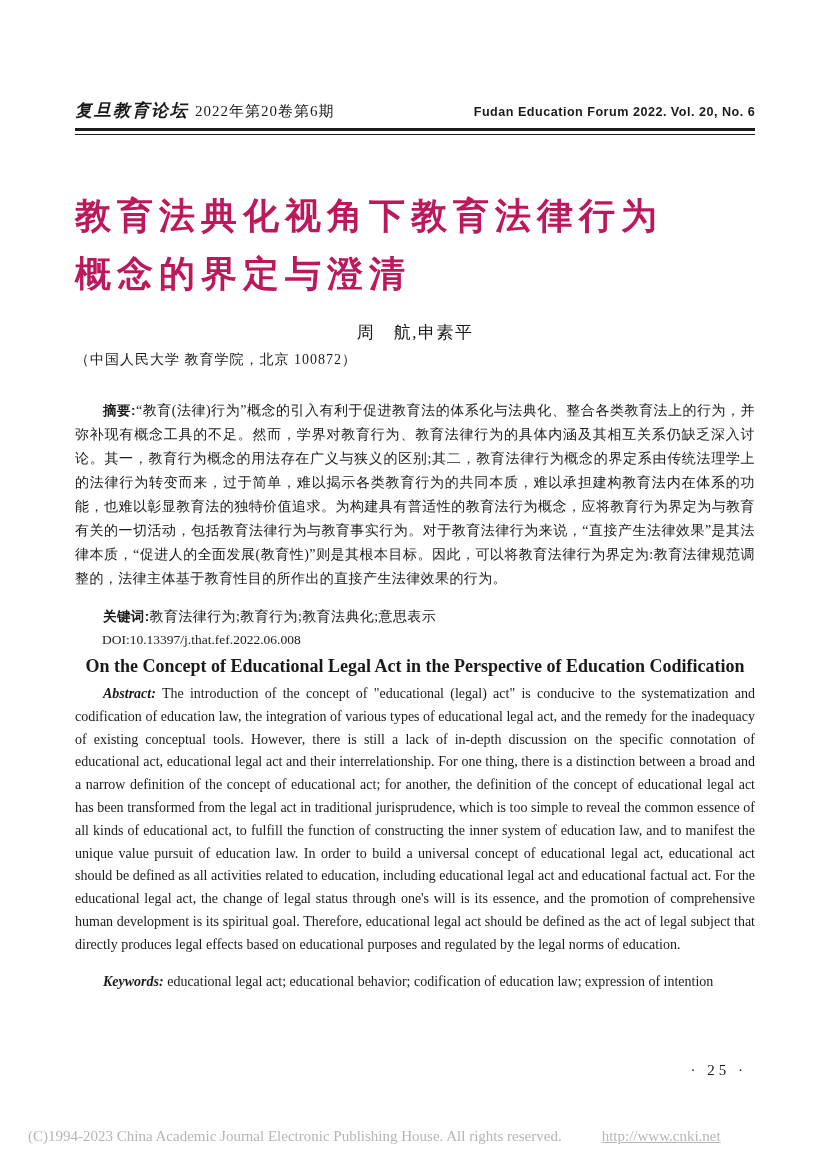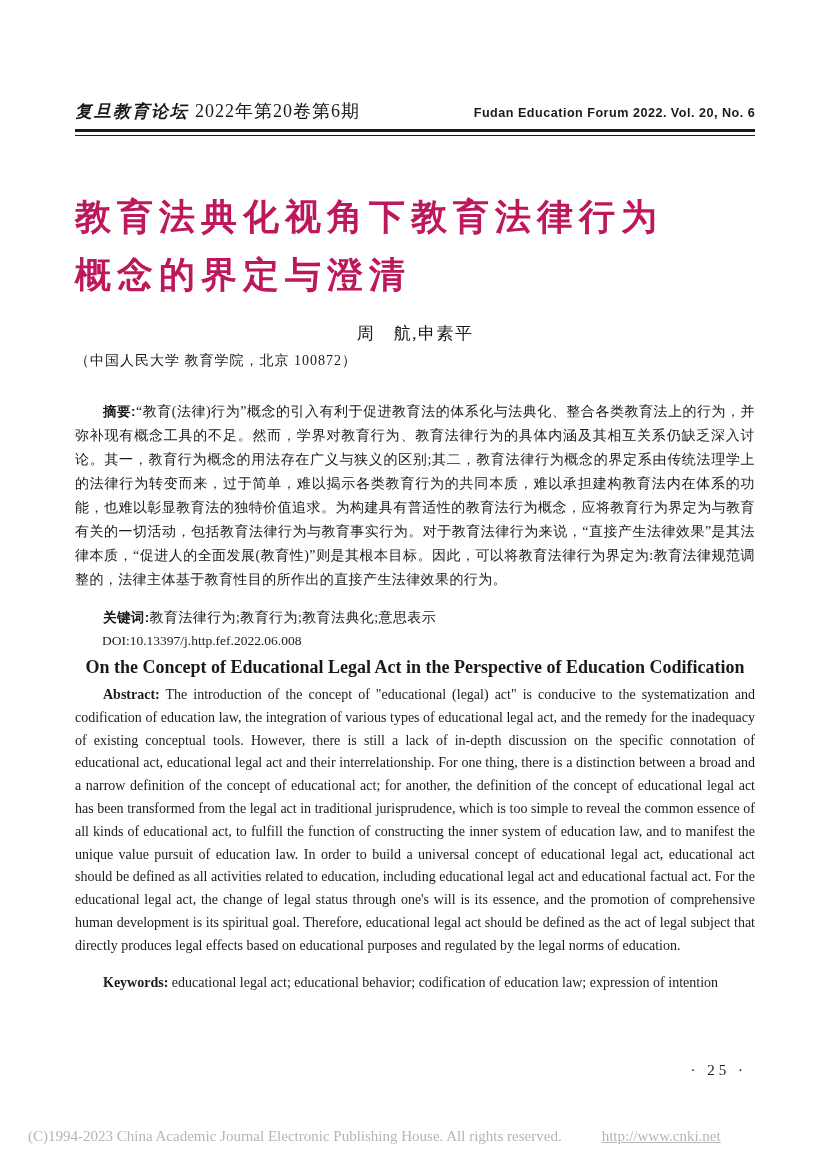--- a/index.html
+++ b/index.html
@@ -21,21 +21,21 @@
     justify-content: space-between;
     align-items: baseline;
   }
   .jname-cn {
     font-weight: bold;
     font-style: italic;
     font-size: 17px;
     letter-spacing: 2px;
     text-align: right;
   }
-  .jissue-cn { font-size: 18px; margin-left: 6px; letter-spacing: 1px; }
+  .jissue-cn { font-size: 15px; margin-left: 6px; letter-spacing: 1px; }
   .jname-en {
     font-family: "Liberation Sans", sans-serif;
     font-weight: bold;
     font-size: 13px;
     letter-spacing: 0.5px;
     transform: scaleX(0.97);
     transform-origin: right;
   }
   .rule-thick { height: 3px; background: #1c1c1c; margin-top: 6px; }
   .rule-thin  { height: 1px; background: #1c1c1c; margin-top: 3px; }
@@ -102,21 +102,21 @@
     font-size: 14px;
     line-height: 22.8px;
     text-align: justify;
     text-indent: 2em;
   }
   .keywords-en {
     font-size: 14px;
     line-height: 22.8px;
     text-indent: 2em;
   }
-  .label-en { font-weight: bold; }
+  .label-en { font-weight: bold; font-style: italic; }
 
   
   .page-number {
     position: absolute;
     top: 1062px;
     right: 80px;
     font-size: 15px;
     letter-spacing: 4px;
   }
   .footer {
@@ -148,21 +148,21 @@
     <div>概念的界定与澄清</div>
   </div>
 
   <div class="authors-cn">周　航,申素平</div>
   <div class="affil-cn">（中国人民大学 教育学院，北京 100872）</div>
 
   <p class="abstract-cn"><span class="label-cn">摘要:</span><span>“教育(法律)行为”概念的引入有利于促进教育法的体系化与法典化、整合各类教育法上的行为，并弥补现有概念工具的不足。然而，学界对教育行为、教育法律行为的具体内涵及其相互关系仍缺乏深入讨论。其一，教育行为概念的用法存在广义与狭义的区别;其二，教育法律行为概念的界定系由传统法理学上的法律行为转变而来，过于简单，难以揭示各类教育行为的共同本质，难以承担建构教育法内在体系的功能，也难以彰显教育法的独特价值追求。为构建具有普适性的教育法行为概念，应将教育行为界定为与教育有关的一切活动，包括教育法律行为与教育事实行为。对于教育法律行为来说，“直接产生法律效果”是其法律本质，“促进人的全面发展(教育性)”则是其根本目标。因此，可以将教育法律行为界定为:教育法律规范调整的，法律主体基于教育性目的所作出的直接产生法律效果的行为。</span></p>
 
   <div class="keywords-cn"><span class="label-cn">关键词:</span><span>教育法律行为;教育行为;教育法典化;意思表示</span></div>
 
-  <div class="doi">DOI:10.13397/j.http.fef.2022.06.008</div>
+  <div class="doi">DOI:10.13397/j.that.fef.2022.06.008</div>
 
   <div class="title-en">On the Concept of Educational Legal Act in the Perspective of Education Codification</div>
 
   <p class="abstract-en"><span class="label-en">Abstract:</span> <span>The introduction of the concept of "educational (legal) act" is conducive to the systematization and codification of education law, the integration of various types of educational legal act, and the remedy for the inadequacy of existing conceptual tools. However, there is still a lack of in-depth discussion on the specific connotation of educational act, educational legal act and their interrelationship. For one thing, there is a distinction between a broad and a narrow definition of the concept of educational act; for another, the definition of the concept of educational legal act has been transformed from the legal act in traditional jurisprudence, which is too simple to reveal the common essence of all kinds of educational act, to fulfill the function of constructing the inner system of education law, and to manifest the unique value pursuit of education law. In order to build a universal concept of educational legal act, educational act should be defined as all activities related to education, including educational legal act and educational factual act. For the educational legal act, the change of legal status through one's will is its essence, and the promotion of comprehensive human development is its spiritual goal. Therefore, educational legal act should be defined as the act of legal subject that directly produces legal effects based on educational purposes and regulated by the legal norms of education.</span></p>
 
   <div class="keywords-en"><span class="label-en">Keywords:</span> <span>educational legal act; educational behavior; codification of education law; expression of intention</span></div>
 
 </div>
 
 <div class="page-number">·  25  ·</div>

